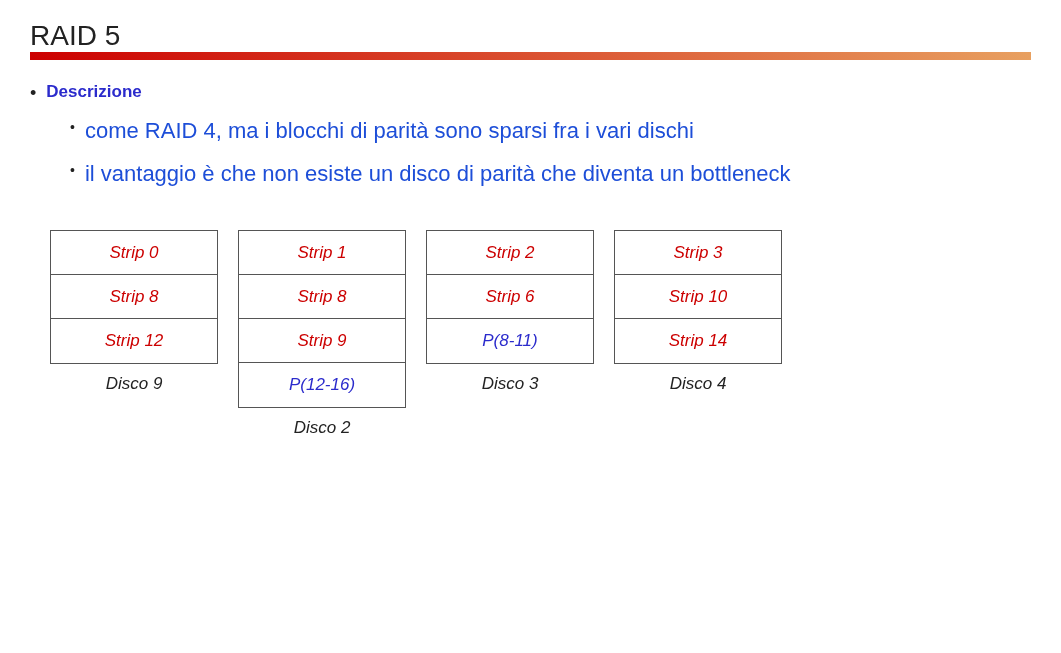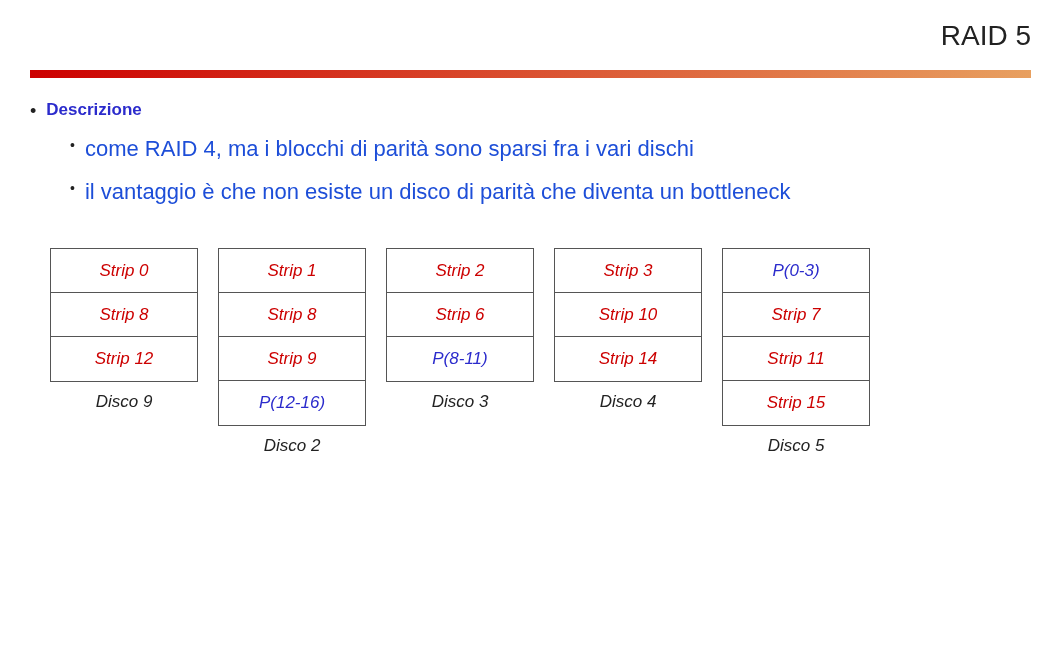--- a/index.html
+++ b/index.html
@@ -9,22 +9,21 @@
       color: #222;
       width: 1061px;
       min-height: 653px;
       padding: 20px 30px 30px 30px;
     }
 
     .page-title {
       font-size: 28px;
       font-weight: normal;
       color: #222;
-      margin-bottom: 18px;
-      text-align: right;
+      margin-bottom: 0;
     }
 
     .gradient-bar {
       height: 8px;
       background: linear-gradient(to right, #cc0000, #e8a060);
       margin-bottom: 20px;
       border-radius: 0;
     }
 
     .section-bullet {
@@ -86,21 +85,21 @@
       display: flex;
       flex-direction: column;
       align-items: center;
       margin-right: 20px;
     }
 
     .disk-grid {
       border: 1px solid #555;
       display: flex;
       flex-direction: column;
-      width: 148px;
+      width: 168px;
     }
 
     .grid-cell {
       border-bottom: 1px solid #555;
       padding: 10px 6px;
       text-align: center;
       font-style: italic;
       font-size: 17px;
       min-height: 44px;
       display: flex;
@@ -178,22 +177,13 @@
       <div class="disk-label">Disco 3</div>
     </div>
     <div class="disk-column">
       <div class="disk-grid">
         <div class="grid-cell cell-red">Strip 3</div>
         <div class="grid-cell cell-red">Strip 10</div>
         <div class="grid-cell cell-red">Strip 14</div>
       </div>
       <div class="disk-label">Disco 4</div>
     </div>
-    <div class="disk-column">
-      <div class="disk-grid">
-        <div class="grid-cell cell-blue">P(0-3)</div>
-        <div class="grid-cell cell-red">Strip 7</div>
-        <div class="grid-cell cell-red">Strip 11</div>
-        <div class="grid-cell cell-red">Strip 15</div>
-      </div>
-      <div class="disk-label">Disco 5</div>
-    </div>
   </div>
 
 </body></html>

